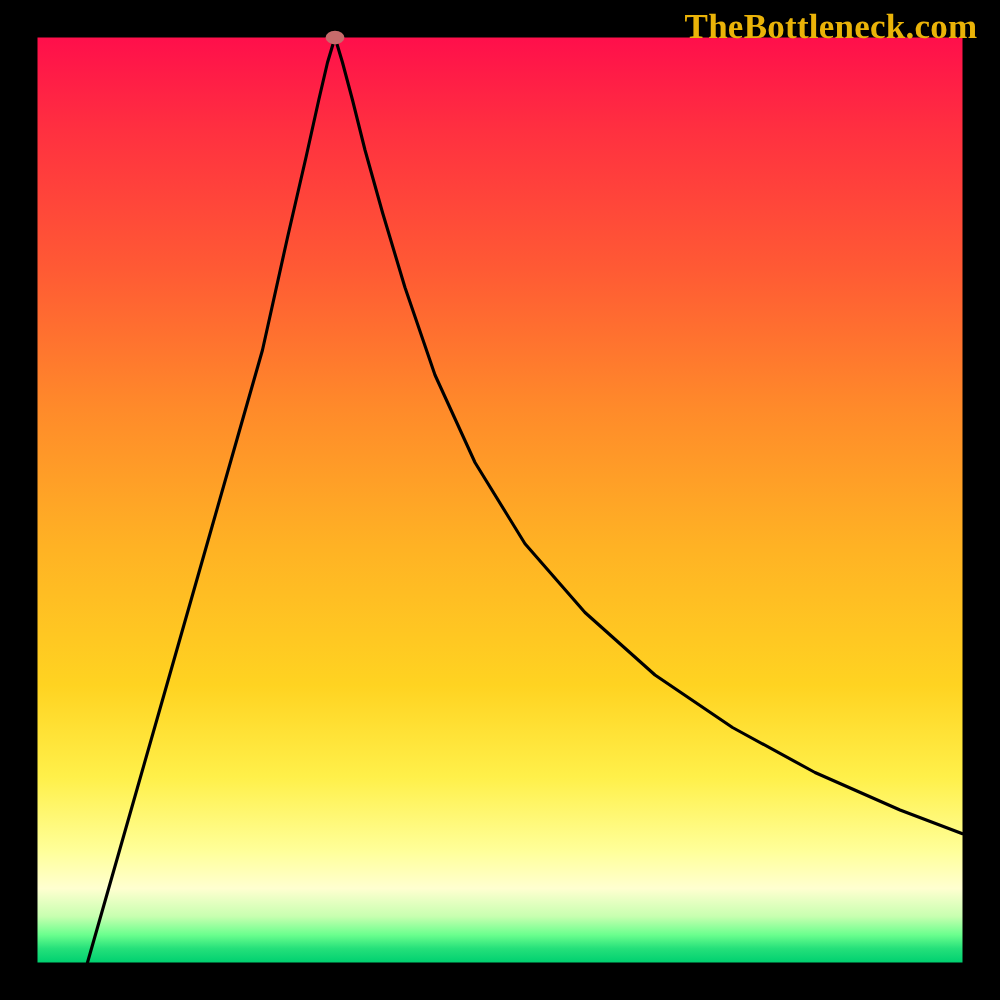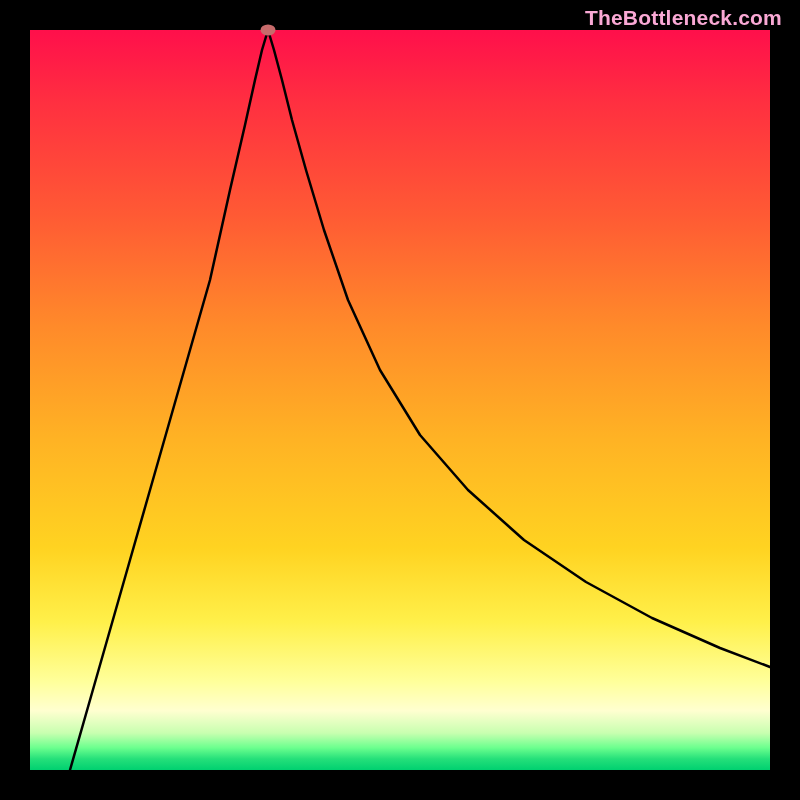--- a/index.html
+++ b/index.html
@@ -36,23 +36,23 @@
       #c8ffb0 95%,
       #6bff8e 97%,
       #25e07a 98.5%,
       #00d070 100%
     );
   }
   .watermark {
     position: absolute;
     top: 6px;
     right: 18px;
-    font-family: Liberation Sans, sans-serif;
-    font-size: 21px;
-    color: #f9a8d4;
+    font-family: Liberation Serif, serif;
+    font-size: 28px;
+    color: #eab308;
     font-weight: 600;
     letter-spacing: 0.2px;
     user-select: none;
   }
   svg.curve {
     position: absolute;
     left: 0;
     top: 0;
     width: 740px;
     height: 740px;

